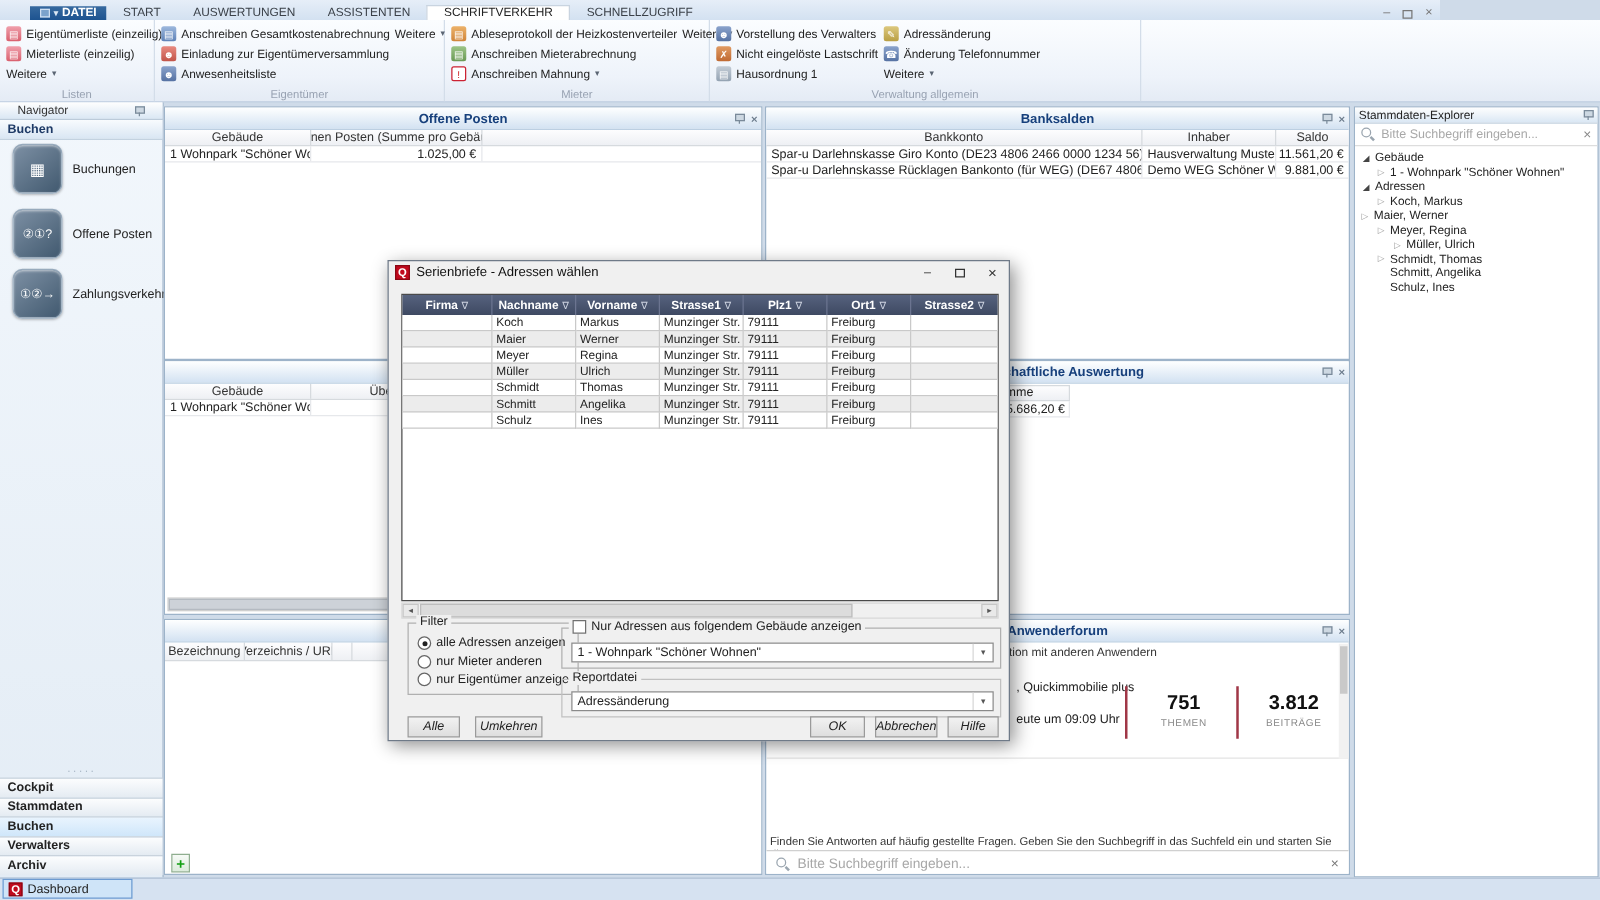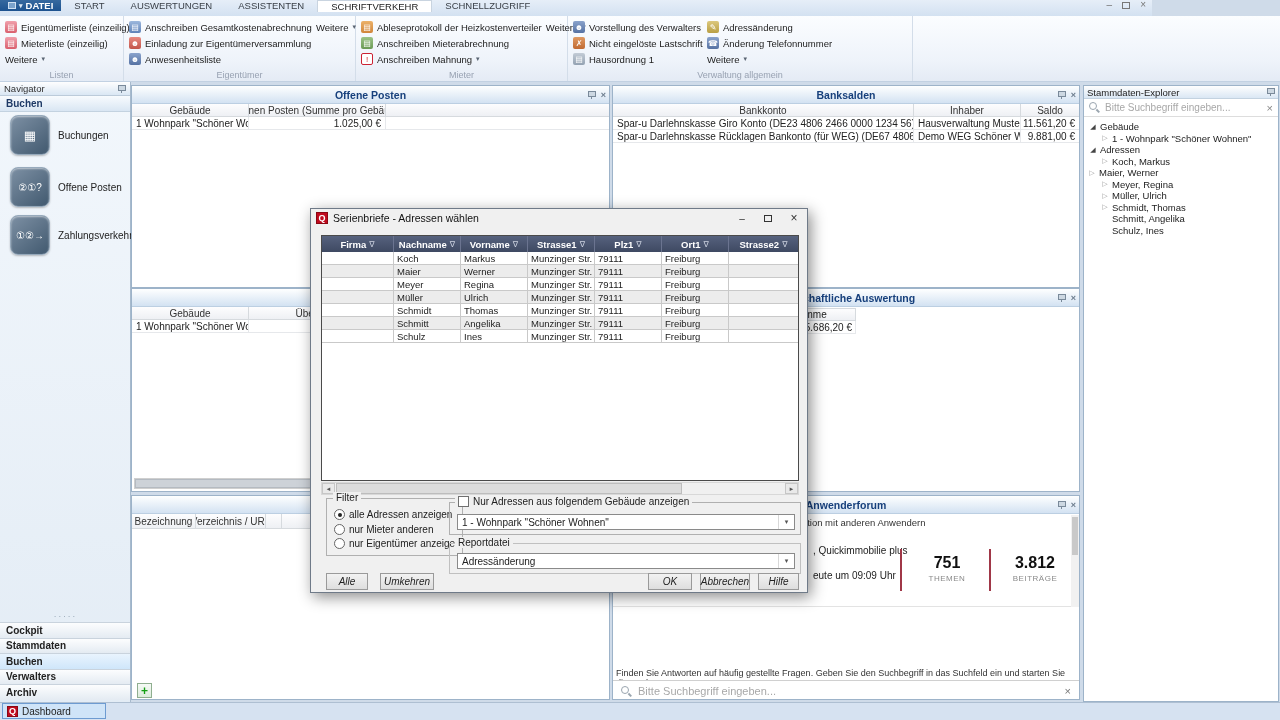--- a/index.html
+++ b/index.html
@@ -1,42 +1,42 @@
 <!DOCTYPE html>
 <html><head>
 <meta charset="utf-8">
 <style>
   * { margin:0; padding:0; box-sizing:border-box; }
   body { font-family:"Liberation Sans", sans-serif; }
   .screen { position:relative; width:1280px; height:720px; background:#cfdbe9; font-size:10px; color:#222; overflow:hidden; }
   .abs { position:absolute; }
 
   
-  .tabbar { position:absolute; left:0; top:0; width:1152px; height:16px; background:linear-gradient(#e6eef8,#d3e1f1); display:flex; align-items:flex-start; }
+  .tabbar { position:absolute; left:0; top:0; width:1152px; height:16px; background:linear-gradient(#e6eef8,#d3e1f1); display:flex; align-items:flex-end;padding-left:24px; }
   .file-btn { background:linear-gradient(#36699f,#1d5390); color:#fff; font-weight:bold; font-size:9.5px; display:flex; align-items:center; gap:3px; padding:0 8px; }
   .file-win { width:8px; height:7px; border:1px solid #cfe0f2; background:#7ba3cc; display:inline-block; }
   .tab { font-size:9.5px; color:#3a4048; display:flex; align-items:center; padding:0 13px; }
   .tab.active { background:#fff; border:1px solid #c9d4e0; border-bottom:none; color:#222; }
   .win-controls { margin-left:auto; display:flex; align-items:center; padding-right:6px; gap:10px; }
   .win-btn { color:#777; font-size:10px; line-height:10px; }
   .box-icon { width:8px; height:7px; border:1px solid #777; display:inline-block; }
 
   
   .ribbon { position:absolute; left:0; top:16px; width:1280px; height:66px; background:linear-gradient(#fbfdff,#eef3fa 70%,#e4ebf5); border-bottom:1px solid #c2d1e2; display:flex; font-size:9.5px; }
   .rgroup { position:relative; border-right:1px solid #d3dde9; padding:4px 5px 13px 5px; flex:none; }
   .rgroup-label { position:absolute; bottom:1px; left:0; right:0; text-align:center; color:#98a2b2; font-size:9px; }
   .ritem { display:flex; align-items:center; gap:4px; height:14px; margin-bottom:2px; white-space:nowrap; }
   .ricon { width:12px; height:12px; border-radius:2px; display:inline-flex; align-items:center; justify-content:center; font-size:8px; color:#fff; flex:none; }
   .drop { color:#5a6472; font-size:7px; }
   .ml-auto { margin-left:auto; }
   .vcols { display:flex; }
 
   
   .navigator { position:absolute; left:0; top:82px; width:131px; height:620px; background:linear-gradient(#f2f7fc,#e3ecf5); border-right:1px solid #a7bacd; }
-  .nav-header { height:14px; background:linear-gradient(#fefefe,#dae7f4); border-bottom:1px solid #bccbda; display:flex; align-items:center; padding:0 4px; font-size:9.5px; color:#333; }
+  .nav-header { height:14px; background:linear-gradient(#fefefe,#dae7f4); border-bottom:1px solid #bccbda; display:flex; align-items:center; padding:0 14px; font-size:9.5px; color:#333; }
   .nav-section { height:16px; background:linear-gradient(#f8fbfe,#d9e6f3); border-bottom:1px solid #c3d2e0; font-weight:bold; color:#1e3a66; display:flex; align-items:center; padding:0 6px; font-size:10px; }
   .nav-item { position:absolute; left:0; width:131px; height:40px; display:flex; align-items:center; }
   .nav-icon { width:40px; height:40px; border-radius:8px; background:linear-gradient(140deg,#7d90a4,#41596f); border:1px solid #97aabc; box-shadow:inset 0 1px 2px rgba(255,255,255,.55), 0 1px 2px rgba(0,0,0,.25); color:#fff; display:flex; align-items:center; justify-content:center; margin-left:10px; font-size:13px; flex:none; }
   .nav-label { margin-left:8px; font-size:10px; color:#222; }
   .grip { position:absolute; left:0; width:131px; text-align:center; color:#8fa0b0; font-size:8px; letter-spacing:2px; }
   .stack-item { position:absolute; left:0; width:130px; height:15.5px; background:linear-gradient(#fcfdfe,#e4ebf2); border-top:1px solid #c9d3dd; font-weight:bold; font-size:10px; display:flex; align-items:center; padding-left:6px; }
   .stack-item.active { background:linear-gradient(#e9f4fe,#cfe6fa); }
   .bottom-strip { position:absolute; left:0; top:702px; width:1280px; height:18px; background:#d6e2f1; border-top:1px solid #aebfd2; }
   .dash-tab { position:absolute; left:2px; top:703px; width:104px; height:16px; background:#cfe4f8; border:1px solid #6d9bd1; display:flex; align-items:center; gap:4px; padding:0 4px; font-size:10px; }
   .qlogo { width:11px; height:11px; background:#c00a1e; color:#fff; font-weight:bold; font-size:9px; display:inline-flex; align-items:center; justify-content:center; border:1px solid #8a0713; flex:none; }
@@ -411,21 +411,21 @@
         <span>Koch, Markus</span>
       </div>
       <div class="tree-item" style="padding-left:4px">
         <span class="tw tw-col">▷</span>
         <span>Maier, Werner</span>
       </div>
       <div class="tree-item" style="padding-left:17px">
         <span class="tw tw-col">▷</span>
         <span>Meyer, Regina</span>
       </div>
-      <div class="tree-item" style="padding-left:17px">
+      <div class="tree-item" style="padding-left:30px">
         <span class="tw tw-col">▷</span>
         <span>Müller, Ulrich</span>
       </div>
       <div class="tree-item" style="padding-left:17px">
         <span class="tw tw-col">▷</span>
         <span>Schmidt, Thomas</span>
       </div>
       <div class="tree-item" style="padding-left:17px">
         <span class="tw"></span>
         <span>Schmitt, Angelika</span>

